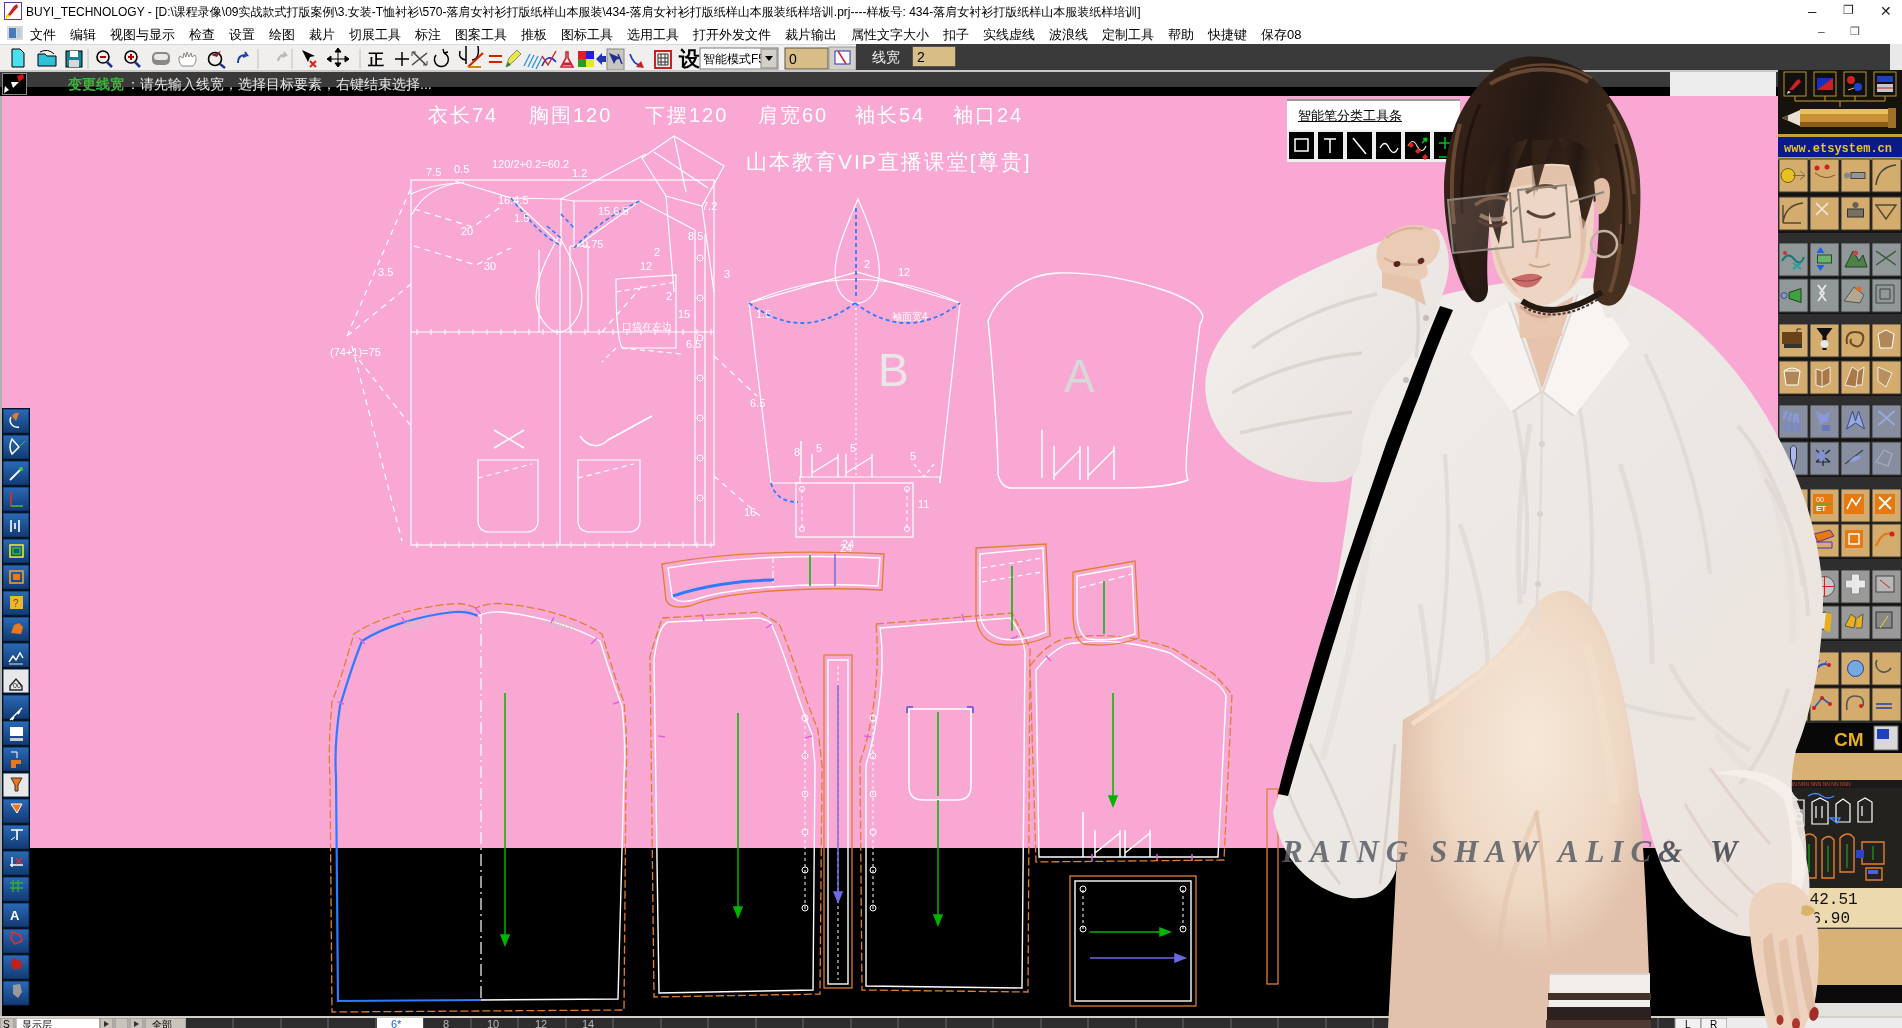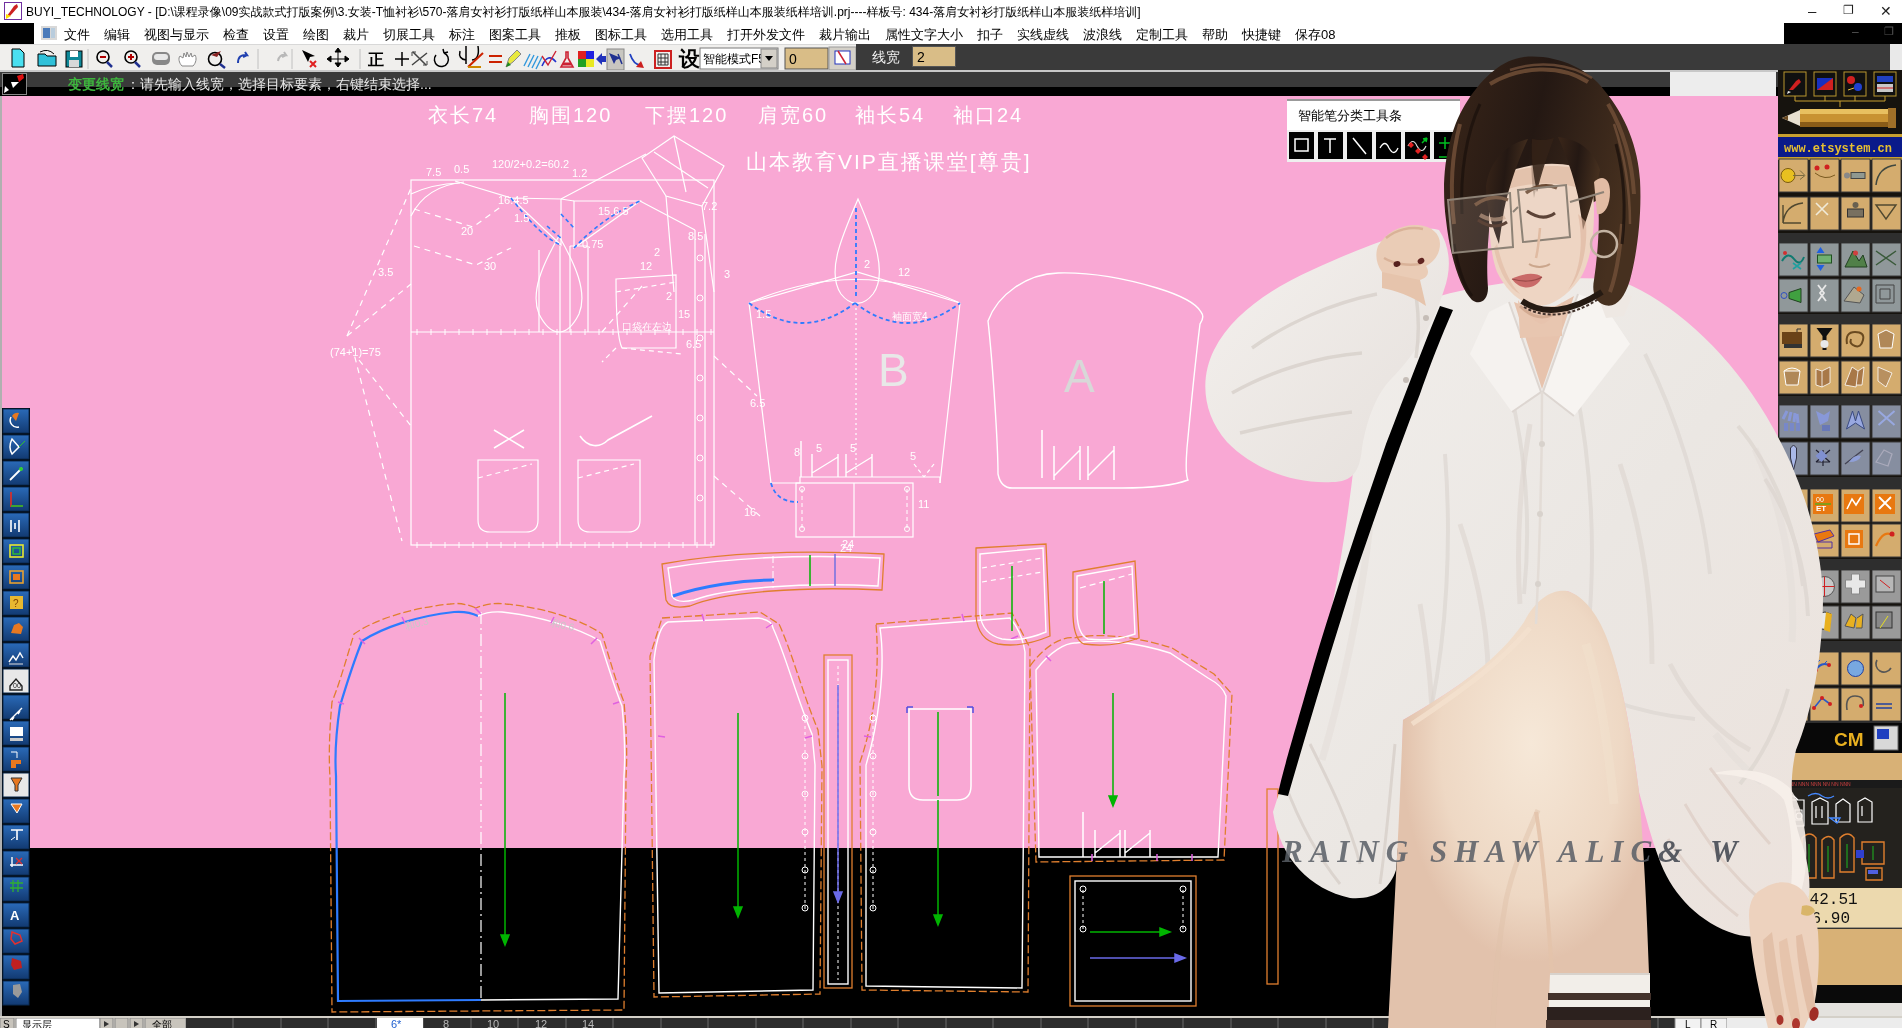--- a/index.html
+++ b/index.html
@@ -5,22 +5,22 @@
   * { margin:0; padding:0; box-sizing:border-box; }
   html,body { width:1902px; height:1028px; overflow:hidden; background:#000;
     font-family:"Liberation Sans", sans-serif; }
   #app { position:relative; width:1902px; height:1028px; }
   .abs { position:absolute; }
 
   
   #titlebar { left:0; top:0; width:1902px; height:23px; background:#ffffff;
     font-size:12px; color:#000; white-space:nowrap; }
   #titletxt { position:absolute; left:26px; top:4px; }
-  #menubar { left:0; top:23px; width:1750px; height:21px; background:#ffffff;
-    font-size:13px; color:#000; white-space:nowrap;margin-left:34px; }
+  #menubar { left:0; top:23px; width:1902px; height:21px; background:#ffffff;
+    font-size:13px; color:#000; white-space:nowrap; }
   .mi { display:inline-block; margin-right:14px; }
   #toolbar { left:0; top:44px; width:856px; height:26px; background:#f0efed;
     border-top:1px solid #d8d8d8; }
   #toolbardark { left:856px; top:44px; width:1046px; height:26px; background:#3a3a3a;padding-left:40px; }
   #promptbar { left:0; top:72px; width:1778px; height:15px; background:#3a3a3a;
     font-size:14px; color:#e8e8e8; }
   #promptsep { left:0; top:70px; width:1902px; height:2px; background:#c8c8c8; }
 
   
   #canvas { left:2px; top:96px; width:1776px; height:752px; background:#f9a8d4; }
@@ -526,21 +526,21 @@
         <path d="M8 457 h13 m-11 -8 v10" stroke="#fff" stroke-width="1.4"></path>
           <path d="M14 450 l6 6 m0 -6 l-6 6" stroke="#e03030" stroke-width="1.3"></path>
         <path d="M8 475 h13 m-13 5 h13 m-10 -8 v12 m5 -12 v12" stroke="#30b030" stroke-width="1.3"></path>
         <text x="8" y="512" font-size="13" fill="#fff" font-weight="bold">A</text>
         <path d="M10 524 l8 3 2 6 -7 3 -4 -5 z" fill="none" stroke="#e03030" stroke-width="1.5"></path>
         <path d="M10 550 l9 3 1 7 -8 2 -3 -5 z" fill="#c02020"></path>
         <path d="M11 577 l7 -1 2 8 -4 6 -5 -4 z" fill="#9a9a9a"></path>
       </g>
     </svg>
   </div>
-  <div id="floatbar" class="abs" style="left:1287px;top:99px;width:173px;height:63px;background:#ffffff;border-top:2px solid #9a9a9a;">
+  <div id="floatbar" class="abs" style="left:1287px;top:99px;width:173px;height:63px;background:#ffffff;border-top:2px solid #9a9a9a;text-decoration:underline;">
     <div style="font-size:13px;color:#000;padding:6px 0 0 11px;">智能笔分类工具条</div>
     <svg class="abs" style="left:0;top:29px" width="173" height="32" viewBox="0 0 173 32">
       <rect x="0" y="0" width="173" height="32" fill="#efefef"></rect>
       <g>
         <rect x="2" y="2" width="25" height="27" fill="#000"></rect>
         <rect x="8" y="9" width="13" height="12" fill="none" stroke="#fff" stroke-width="1.5"></rect>
         <rect x="31" y="2" width="25" height="27" fill="#000"></rect>
         <path d="M37 9 h12 m-6 0 v14" stroke="#fff" stroke-width="1.5"></path>
         <rect x="60" y="2" width="25" height="27" fill="#000"></rect>
         <path d="M66 8 L79 24" stroke="#fff" stroke-width="1.5"></path>

